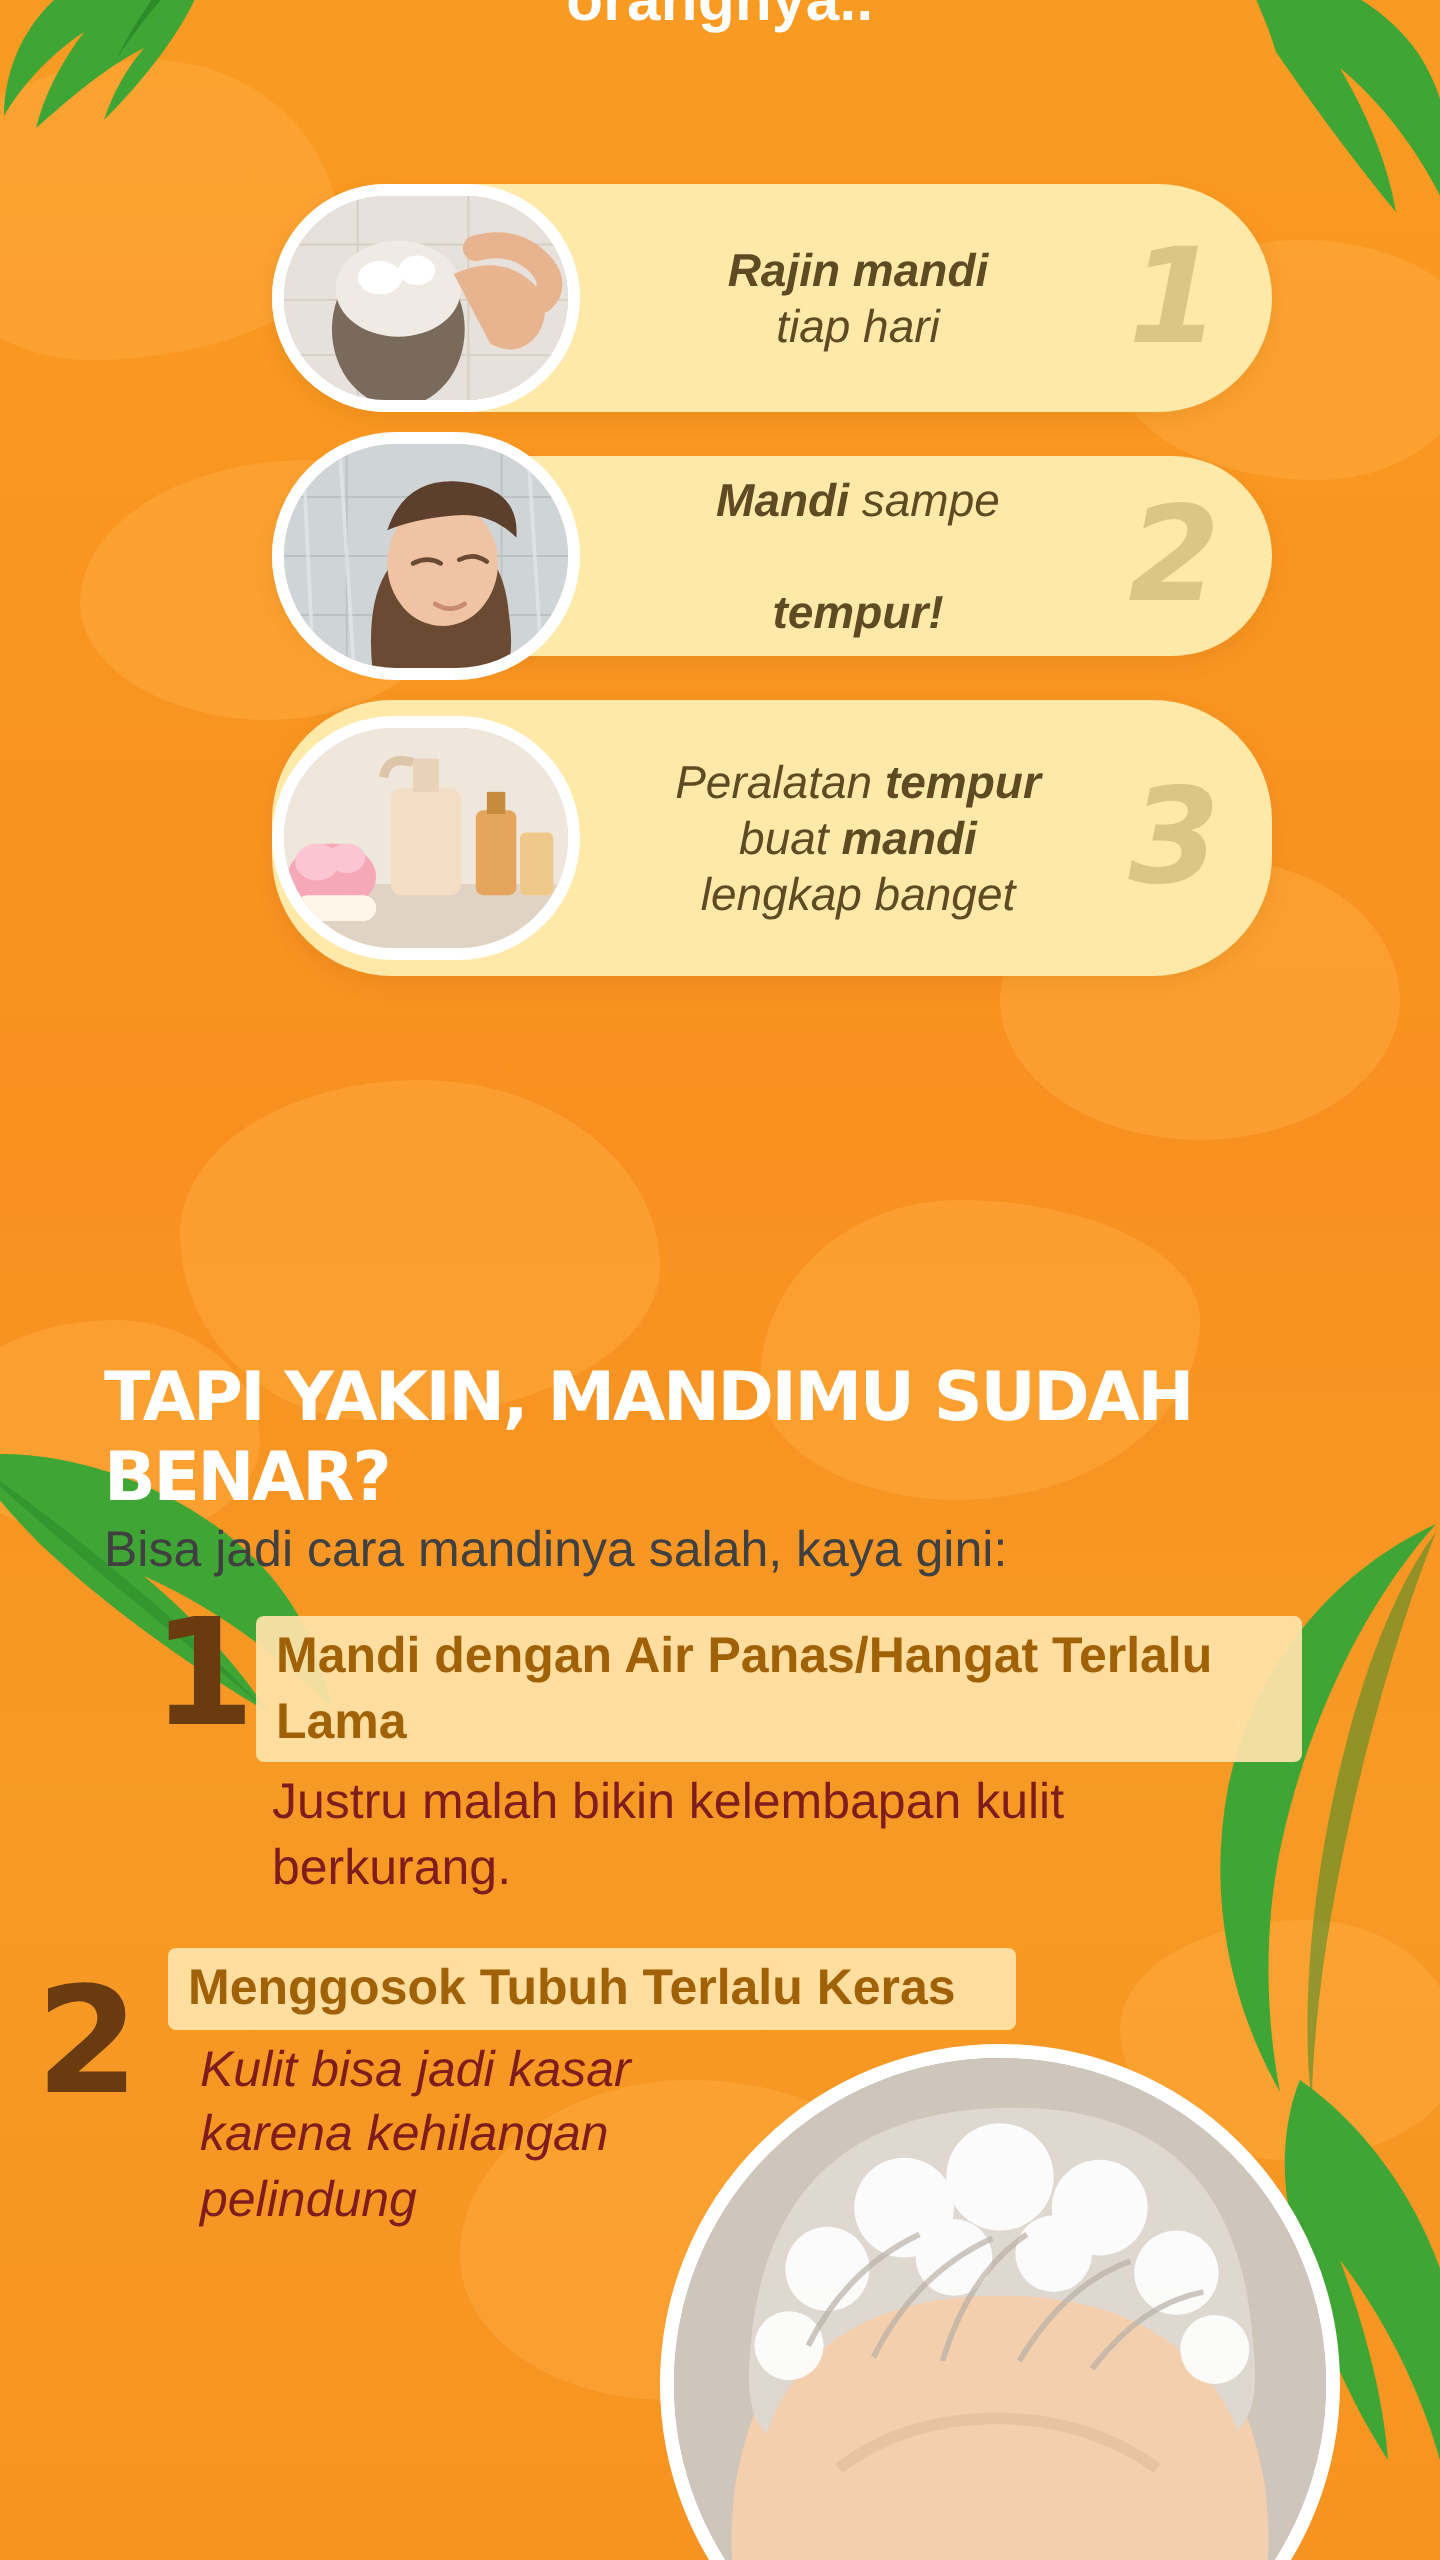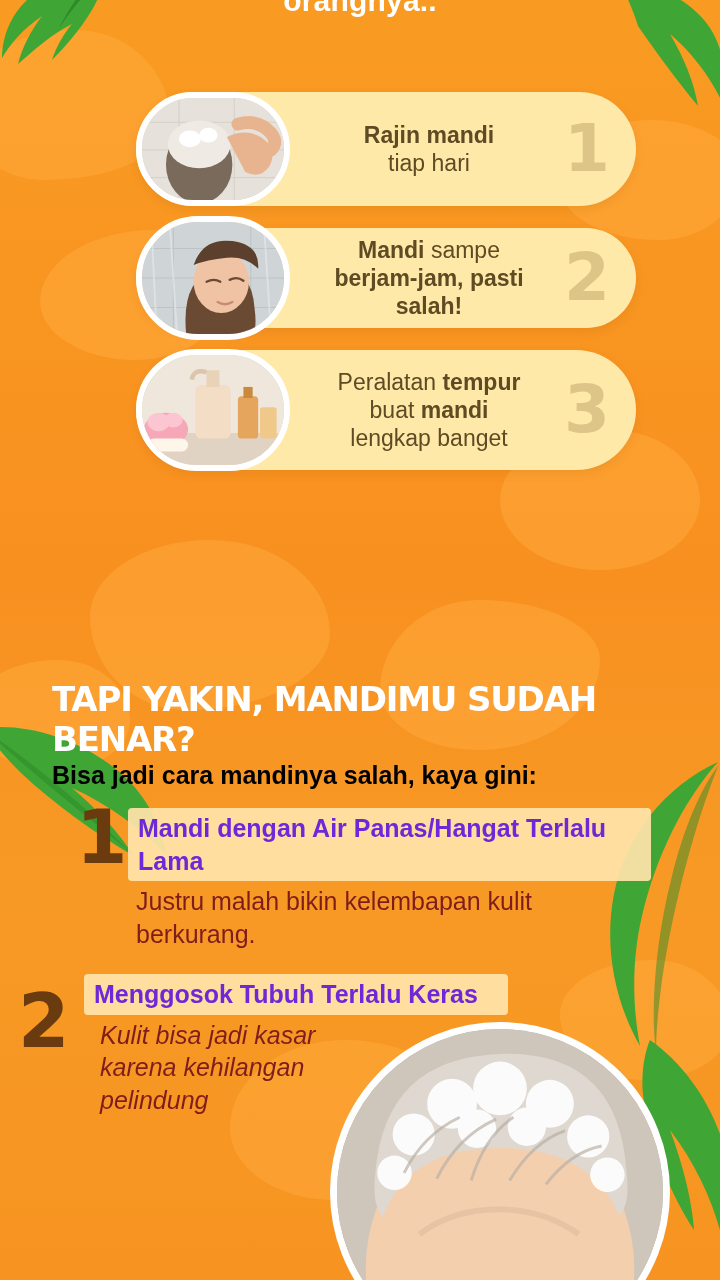--- a/index.html
+++ b/index.html
@@ -53,20 +53,21 @@
     font-weight: bold;
     letter-spacing: 0.2px;
   }
 
   
   .pills {
     position: absolute;
     top: 92px;
     left: 136px;
     width: 500px;
+    font-style: italic;
   }
   .pill {
     position: relative;
     background: #FFE9A8;
     border-radius: 60px;
     margin-bottom: 22px;
     height: 114px;
     box-shadow: 0 4px 10px rgba(150, 80, 0, 0.12);
     display: flex;
     align-items: center;
@@ -118,23 +119,22 @@
   .sec2 h2 {
     margin: 0 0 2px 52px;
     color: #ffffff;
     font-size: 34px;
     font-weight: bold;
     letter-spacing: -1.2px;
     font-family: "DejaVu Sans", sans-serif;
   }
   .sec2 .sub {
     margin: 0 0 18px 52px;
-    color: #000000;
+    color: #404040;
     font-size: 25px;
-    font-weight: bold;
   }
 
   .mistake {
     position: relative;
     margin-bottom: 6px;
   }
   .mistake .mnum {
     position: absolute;
     left: 76px;
     top: -8px;
@@ -143,21 +143,21 @@
     color: #6B3B10;
     line-height: 1;
     font-family: "DejaVu Sans", sans-serif;
   }
   .mistake.m2 .mnum { left: 18px; top: 10px; }
 
   .mistake .mtitle {
     display: inline-block;
     margin-left: 128px;
     background: rgba(255, 228, 170, 0.92);
-    color: #6d28d9;
+    color: #a16207;
     font-size: 25px;
     font-weight: bold;
     line-height: 1.3;
     padding: 4px 30px 4px 10px;
     border-radius: 4px;
   }
   .mistake.m2 .mtitle { margin-left: 84px; }
   .mistake .mdesc {
     margin-left: 136px;
     margin-top: 4px;
@@ -275,25 +275,25 @@
           </g>
           <path d="M48 124 q-6 -60 30 -70 q40 -8 44 40 q4 30 -6 30 z" fill="#6b4a33"></path>
           <ellipse cx="86" cy="66" rx="30" ry="34" fill="#f0c3a4"></ellipse>
           <path d="M56 48 q10 -30 42 -26 q30 4 28 30 q-14 -14 -34 -12 q-22 2 -36 8 z" fill="#5c3f2c"></path>
           <path d="M70 66 q8 -4 15 0" stroke="#6b4a33" stroke-width="2.5" fill="none" stroke-linecap="round"></path>
           <path d="M95 64 q8 -4 15 1" stroke="#6b4a33" stroke-width="2.5" fill="none" stroke-linecap="round"></path>
           <path d="M82 88 q8 5 16 0" stroke="#c98a74" stroke-width="2.5" fill="none" stroke-linecap="round"></path>
         </svg>
       </div>
     </div>
-    <div class="text"><b>Mandi</b> sampe<br><b>berjam-jam, pasti</b><br><b>salah!</b></div>
+    <div class="text"><b>Mandi</b> sampe<br><br><b>tempur!</b></div>
     <div class="num">2</div>
   </div>
 
-  <div class="pill" style="height:120px">
+  <div class="pill" style="height:138px">
     <div class="photo" style="height:122px;border-radius:61px">
       <div class="ph-inner">
         <svg width="100%" height="100%" viewBox="0 0 154 122" preserveAspectRatio="xMidYMid slice">
           <rect width="154" height="122" fill="#efe6dc"></rect>
           <rect y="86" width="154" height="36" fill="#e0d3c4"></rect>
           <rect x="58" y="34" width="38" height="58" rx="6" fill="#f3ddc4"></rect>
           <rect x="70" y="18" width="14" height="18" fill="#e9d3b8"></rect>
           <path d="M70 20 q-14 -4 -16 8" stroke="#dcc5a8" stroke-width="5" fill="none"></path>
           <rect x="104" y="46" width="22" height="46" rx="4" fill="#e6a55c"></rect>
           <rect x="110" y="36" width="10" height="12" fill="#c98a3e"></rect>

